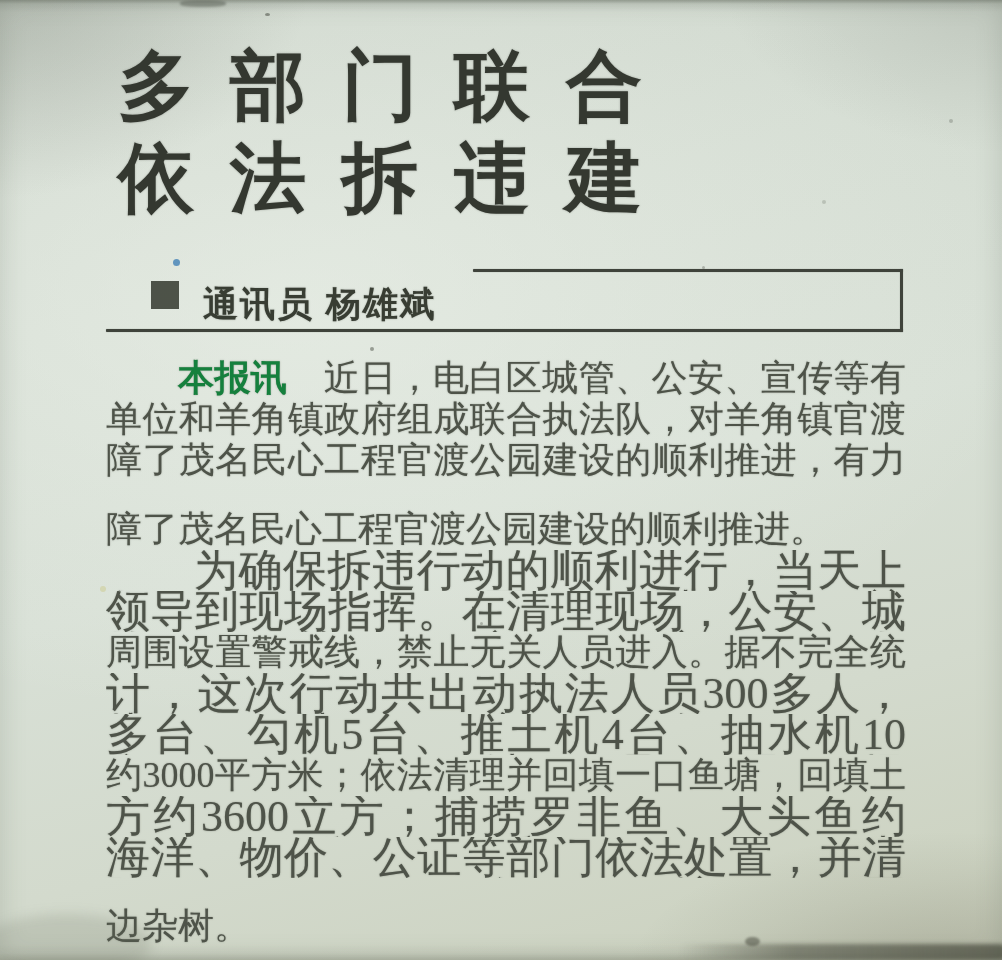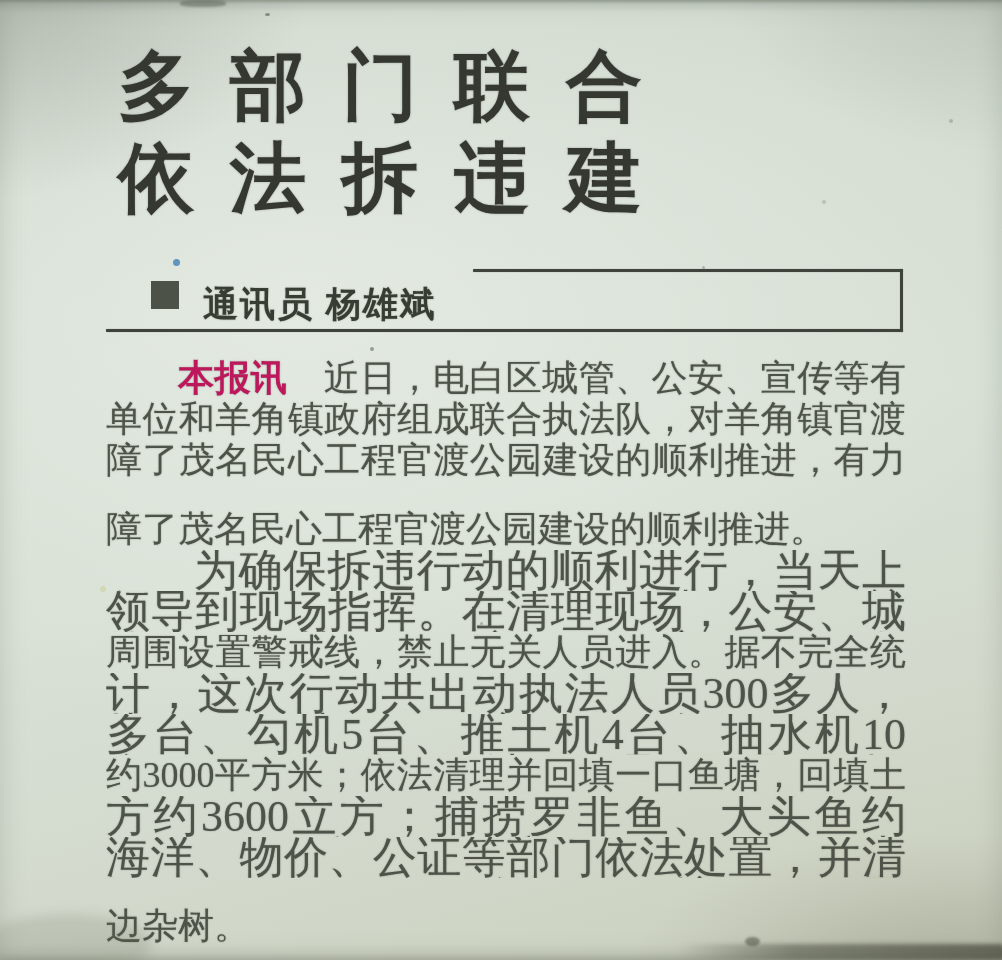--- a/index.html
+++ b/index.html
@@ -52,21 +52,21 @@
   .article {
     position:absolute; left:106px; top:358px; width:800px;
     font-size:36px; line-height:41px;
     color:var(--body-ink, #4e5349);
     text-shadow:0 0 1.6px rgba(78,83,73,.55);
   }
   .bl { height:41px; overflow:hidden; text-align:justify; text-align-last:justify; }
   .bl.indent { text-indent:2em; }
   .bl.endline { text-align-last:left;margin-top:28px; }
   .bl.tight { font-size:44px; }
-  .dateline { font-weight:700; color:#be185d; }
+  .dateline { font-weight:700; color:#15803d; }
 
   
   .speck { position:absolute; border-radius:50%; pointer-events:none; }
   .speck-blue { left:173px; top:259px; width:7px; height:7px; background:var(--speck-blue, #4a86b8); opacity:.85; }
   .speck-a { left:370px; top:347px; width:4px; height:4px; background:rgba(60,64,54,.45); }
   .speck-b { left:265px; top:13px;  width:5px; height:3px; background:rgba(60,64,54,.5); }
   .speck-c { left:949px; top:119px; width:4px; height:4px; background:rgba(60,64,54,.25); }
   .speck-d { left:480px; top:622px; width:3px; height:3px; background:rgba(60,64,54,.3); }
   .speck-e { left:822px; top:200px; width:4px; height:4px; background:rgba(60,64,54,.2); }
   .speck-f { left:702px; top:266px; width:3px; height:3px; background:rgba(60,64,54,.3); }

